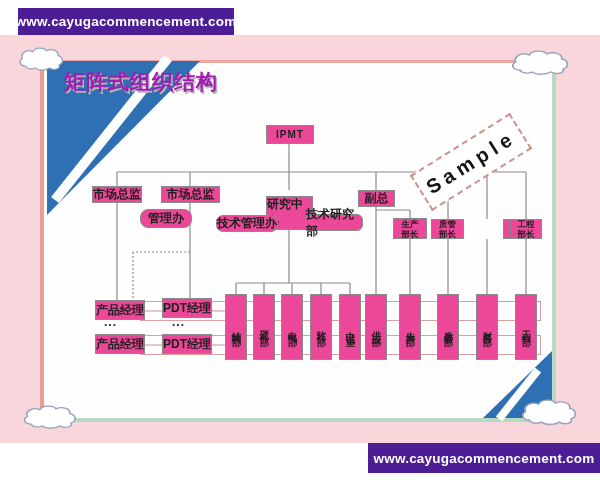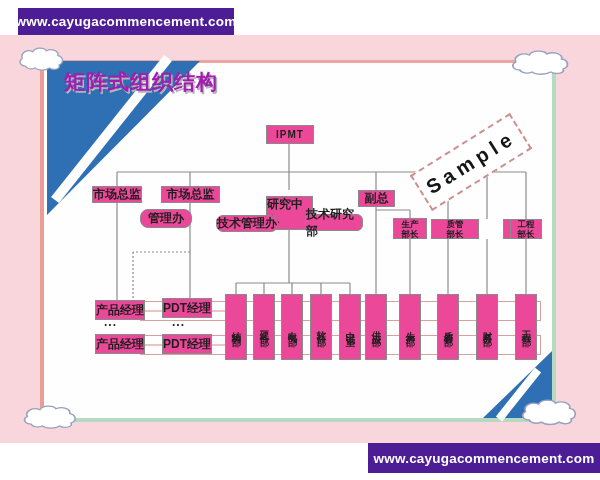--- a/index.html
+++ b/index.html
@@ -108,21 +108,21 @@
     <div class="node ipmt" style="left: 266px; top: 125px; width: 48px; height: 19px;">IPMT</div>
     <div class="node h" style="left: 92px; top: 186px; width: 50px; height: 17px;">市场总监</div>
     <div class="node h" style="left: 161px; top: 186px; width: 59px; height: 17px;">市场总监</div>
     <div class="node h" style="left: 266px; top: 196px; width: 47px; height: 34px;">研究中心</div>
     <div class="node h" style="left: 358px; top: 190px; width: 37px; height: 17px;">副总</div>
     <div class="node h" style="left: 140px; top: 209px; width: 52px; height: 19px; border-radius: 8px;">管理办</div>
     <div class="node h" style="left: 216px; top: 215px; width: 62px; height: 17px; border-radius: 7px;">技术管理办</div>
     <div class="node h" style="left: 305px; top: 214px; width: 58px; height: 17px; border-radius: 6px;">技术研究部</div>
     <div class="node two" style="left: 393px; top: 218px; width: 34px; height: 21px;">生产
 部长</div>
-    <div class="node two" style="left: 431px; top: 219px; width: 48px; height: 20px;">质管
+    <div class="node two" style="left: 431px; top: 219px; width: 33px; height: 20px;">质管
 部长</div>
     <div class="node two" style="left: 471px; top: 219px; width: 32px; height: 20px; margin-left: 32px;">财务
 部长</div>
     <div class="node two" style="left: 510px; top: 219px; width: 32px; height: 20px;">工程
 部长</div>
     <div class="node h" style="left: 95px; top: 300px; width: 50px; height: 20px;">产品经理</div>
     <div class="node h" style="left: 162px; top: 298px; width: 50px; height: 20px;">PDT经理</div>
     <div class="node h" style="left: 95px; top: 334px; width: 50px; height: 20px;">产品经理</div>
     <div class="node h" style="left: 162px; top: 334px; width: 50px; height: 20px;">PDT经理</div>
     <div class="node v" style="left: 225px; top: 294px; width: 22px; height: 66px;">结构部</div>

